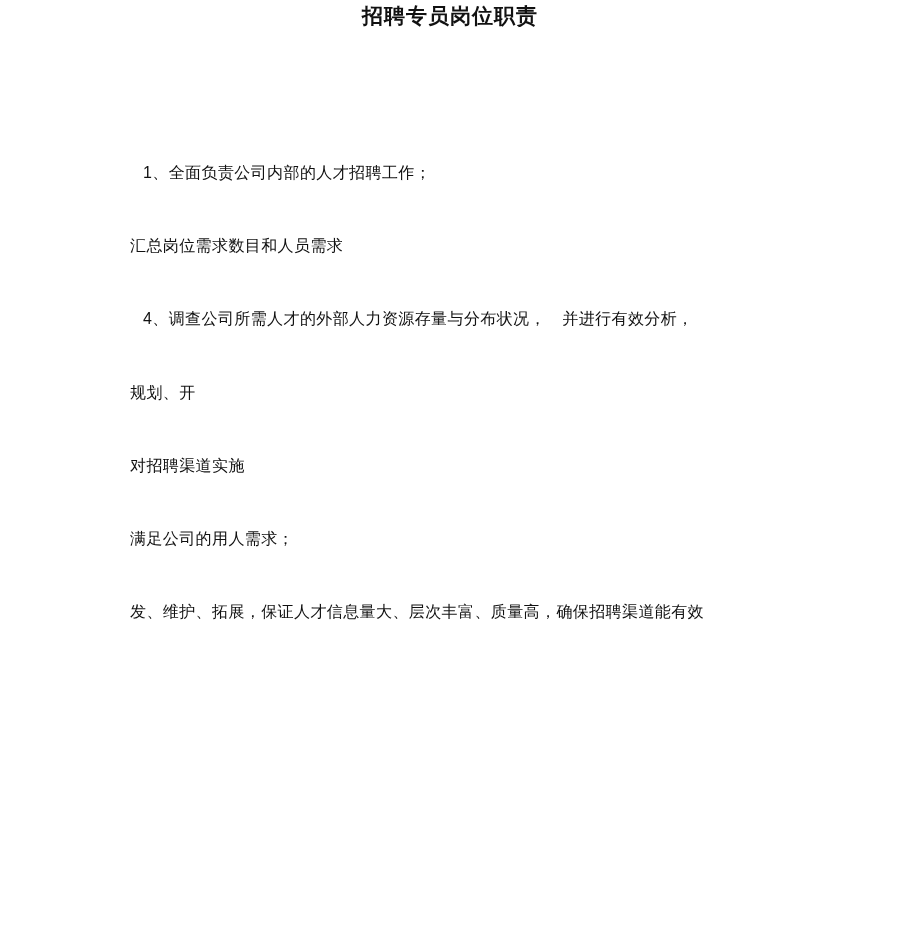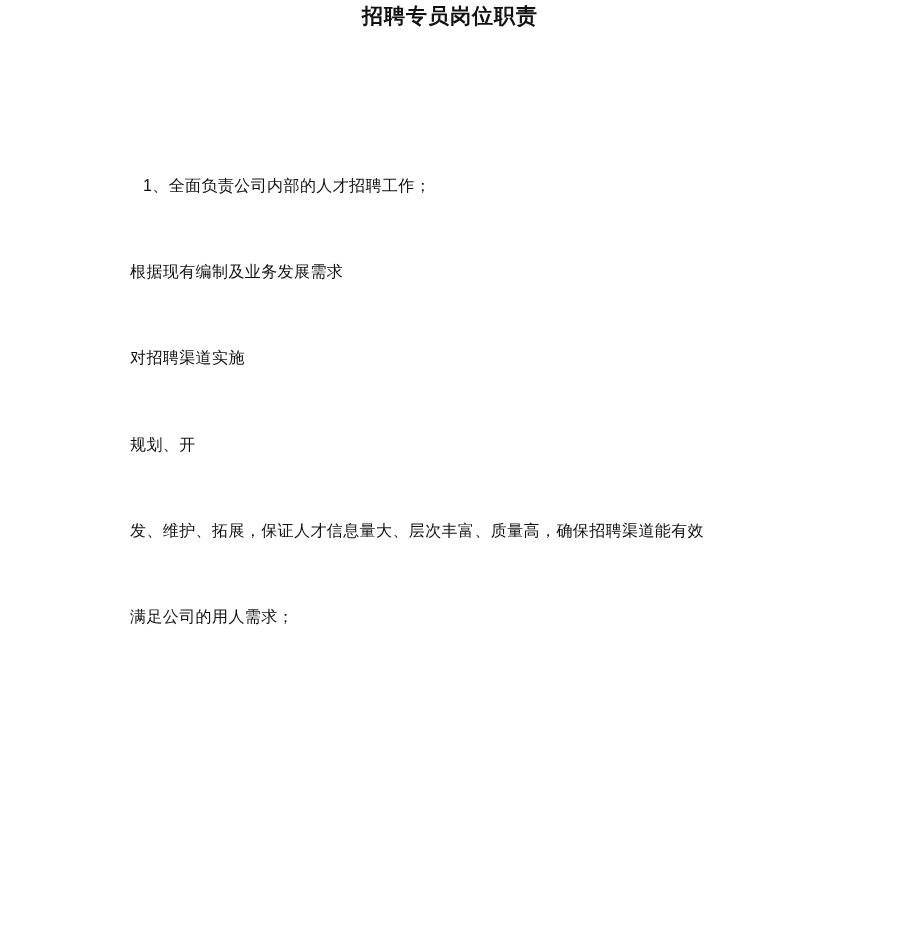--- a/index.html
+++ b/index.html
@@ -22,39 +22,40 @@
     font-weight: bold;
     letter-spacing: 1px;
   }
   .content {
     margin: 10px 40px 0 130px;
     font-size: 16px;
     line-height: 24.4px;
     white-space: pre-wrap;
     letter-spacing: 0.4px;
   }
-  .line { min-height: 24.4px; margin-top: 13px; }
+  .line { min-height: 24.4px; }
   .line.ind { padding-left: 13px; }
 </style>
 </head>
 <body>
 
 <div class="page">
 
   <h1 class="doc-title">招聘专员岗位职责</h1>
 
   <div class="content">
 
     <div class="section1">
       <div class="line ind">1、全面负责公司内部的人才招聘工作；</div>
-      <div class="line">根据现有编制及业务发展需求</div>
+      <div class="line">汇总岗位需求数目和人员需求</div>
+      <div class="line ind">4、调查公司所需人才的外部人力资源存量与分布状况，　并进行有效分析，</div>
+      <div class="line">规划、开</div>
       <div class="line">对招聘渠道实施</div>
-      <div class="line">规划、开</div>
+      <div class="line">满足公司的用人需求；</div>
       <div class="line">发、维护、拓展，保证人才信息量大、层次丰富、质量高，确保招聘渠道能有效</div>
-      <div class="line">满足公司的用人需求；</div>
       
       
       
       
       
       
       
       
       
       

